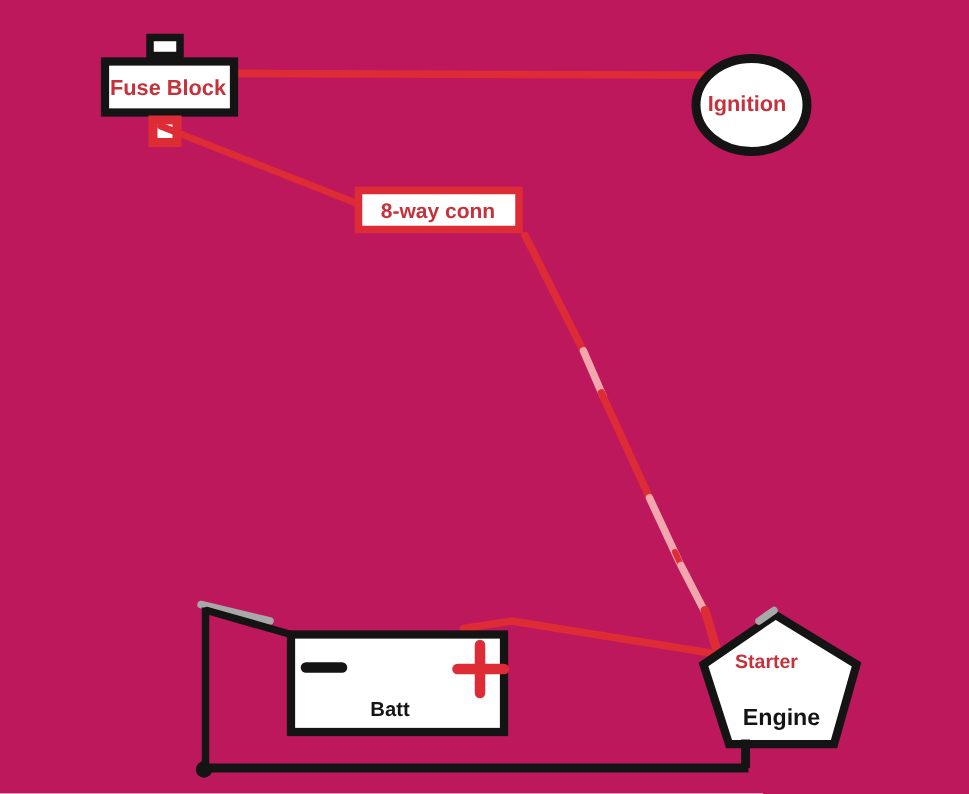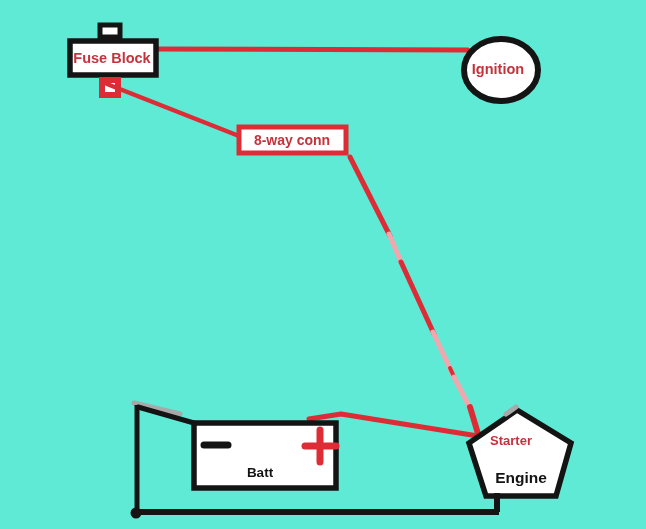--- a/index.html
+++ b/index.html
@@ -1,17 +1,17 @@
 <!DOCTYPE html>
 <html><head>
 <meta charset="utf-8">
 <title>Diagram</title>
 <style>
   html,body{margin:0;padding:0;background:#ffffff;}
-  #canvas{position:relative;width:646px;height:529px;background:#5eead4;overflow:hidden;}
+  #canvas{position:relative;width:646px;height:529px;background:#be185d;overflow:hidden;}
   svg{display:block;}
   text{font-family:"Liberation Sans","DejaVu Sans",sans-serif;font-weight:bold;}
   .lbl-red{fill:#c5323b;}
   .lbl-black{fill:#141414;}
 </style>
 </head>
 <body>
 
 <div id="canvas">
 <svg width="646" height="529" viewBox="0 0 646 529" xmlns="http://www.w3.org/2000/svg">

